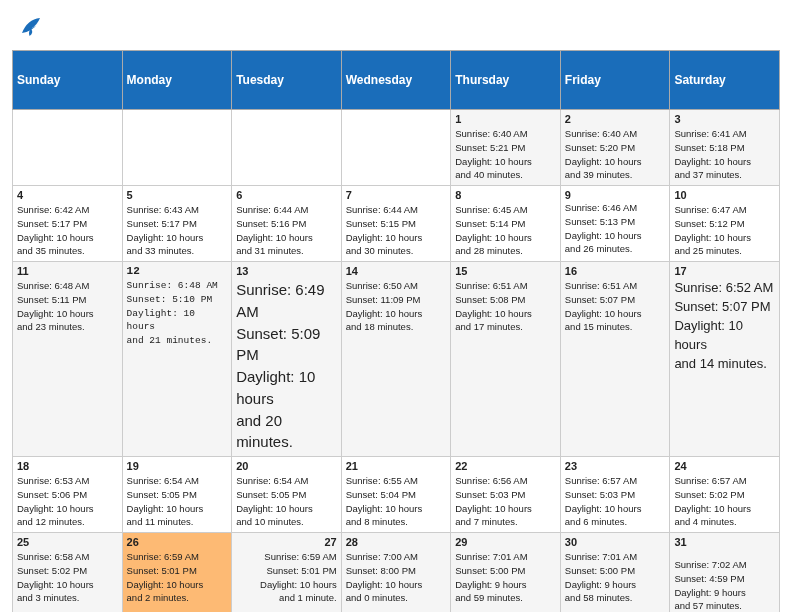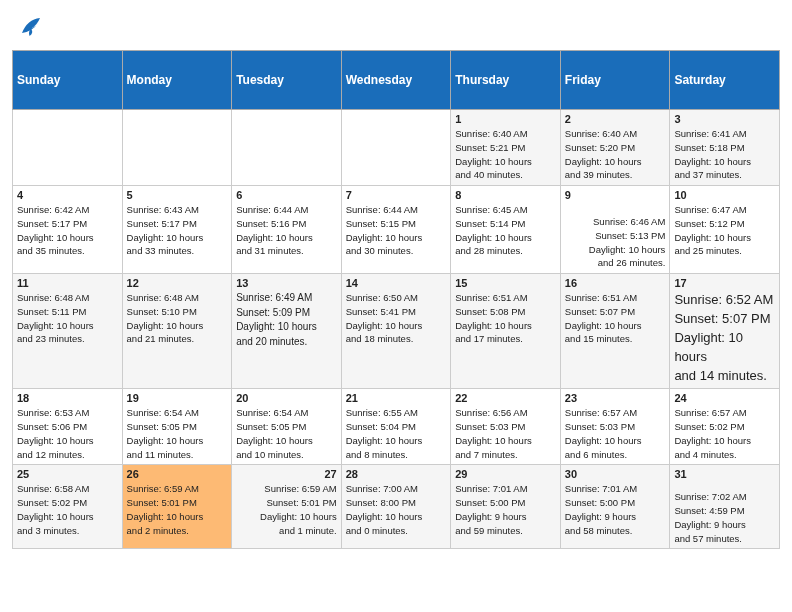--- a/index.html
+++ b/index.html
@@ -119,59 +119,59 @@
             </td>
             <td>
               <span class="dnum">8</span>
               <div style="font-size: 9.5px; line-height: 1.45; margin-top: 2px; color: rgb(34, 34, 34); white-space: pre-line;">Sunrise: 6:45 AM
 Sunset: 5:14 PM
 Daylight: 10 hours
 and 28 minutes.</div>
             </td>
             <td>
               <span class="dnum">9</span>
-              <div style="font-size: 9.5px; line-height: 1.45; margin-top: 14px; color: rgb(34, 34, 34); white-space: pre-line; text-align: right;">Sunrise: 6:46 AM
+              <div style="font-size: 9.5px; line-height: 1.45; margin-top: 0; color: rgb(34, 34, 34); white-space: pre-line;">Sunrise: 6:46 AM
 Sunset: 5:13 PM
 Daylight: 10 hours
 and 26 minutes.</div>
             </td>
             <td>
               <span class="dnum">10</span>
               <div style="font-size: 9.5px; line-height: 1.45; margin-top: 2px; color: rgb(34, 34, 34); white-space: pre-line;">Sunrise: 6:47 AM
 Sunset: 5:12 PM
 Daylight: 10 hours
 and 25 minutes.</div>
             </td>
           </tr>
           <tr>
             <td style="background-color: rgb(245, 245, 245);">
               <span class="dnum">11</span>
               <div style="font-size: 9.5px; line-height: 1.45; margin-top: 2px; color: rgb(34, 34, 34); white-space: pre-line;">Sunrise: 6:48 AM
 Sunset: 5:11 PM
 Daylight: 10 hours
 and 23 minutes.</div>
             </td>
-            <td style="background-color: rgb(245, 245, 245);">
+            <td style="background-color: rgb(245, 245, 245); font-family: Liberation Mono, monospace;">
               <span class="dnum">12</span>
               <div style="font-size: 9.5px; line-height: 1.45; margin-top: 2px; color: rgb(34, 34, 34); white-space: pre-line;">Sunrise: 6:48 AM
 Sunset: 5:10 PM
 Daylight: 10 hours
 and 21 minutes.</div>
             </td>
             <td style="background-color: rgb(245, 245, 245);">
               <span class="dnum">13</span>
-              <div style="font-size: 10px; line-height: 1.45; margin-top: 2px; color: rgb(34, 34, 34); white-space: pre-line;">Sunrise: 6:49 AM
+              <div style="font-size: 15px; line-height: 1.45; margin-top: 2px; color: rgb(34, 34, 34); white-space: pre-line;">Sunrise: 6:49 AM
 Sunset: 5:09 PM
 Daylight: 10 hours
 and 20 minutes.</div>
             </td>
             <td style="background-color: rgb(245, 245, 245);">
               <span class="dnum">14</span>
               <div style="font-size: 9.5px; line-height: 1.45; margin-top: 2px; color: rgb(34, 34, 34); white-space: pre-line;">Sunrise: 6:50 AM
-Sunset: 5:41 PM
+Sunset: 11:09 PM
 Daylight: 10 hours
 and 18 minutes.</div>
             </td>
             <td style="background-color: rgb(245, 245, 245);">
               <span class="dnum">15</span>
               <div style="font-size: 9.5px; line-height: 1.45; margin-top: 2px; color: rgb(34, 34, 34); white-space: pre-line;">Sunrise: 6:51 AM
 Sunset: 5:08 PM
 Daylight: 10 hours
 and 17 minutes.</div>
             </td>

